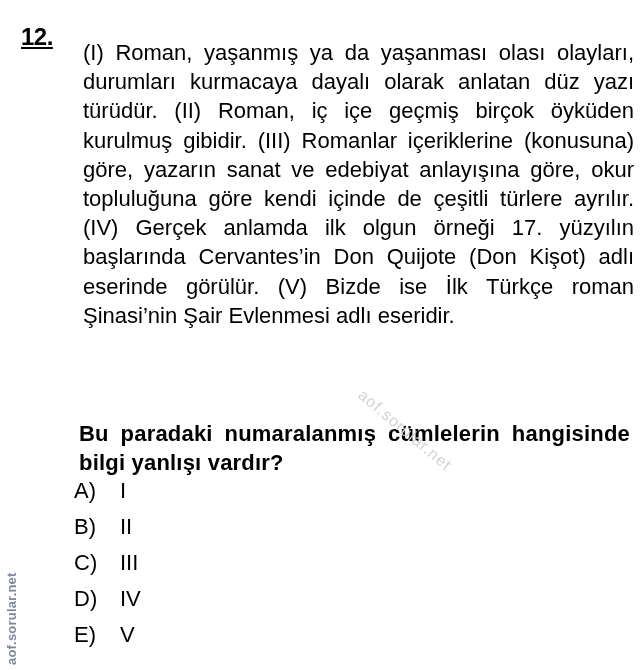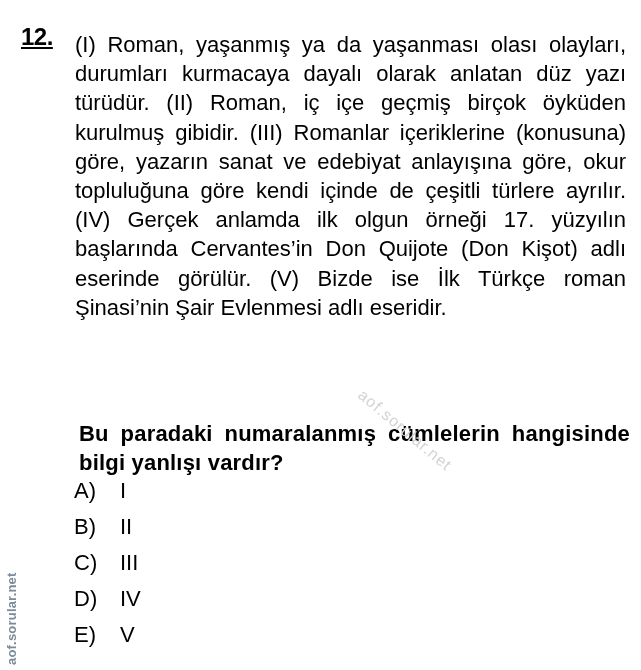--- a/index.html
+++ b/index.html
@@ -27,21 +27,21 @@
   }
   .stem {
     position: absolute;
     left: 67px;
     top: 22px;
     width: 551px;
     font-size: 22px;
     line-height: 29.2px;
     text-align: justify;
     text-align-last: left;
-    margin: 8px;
+    margin: 16px;
   }
   .prompt {
     position: absolute;
     left: 67px;
     top: 407px;
     width: 551px;
     font-size: 22px;
     font-weight: bold;
     line-height: 29px;
     text-align: justify;

